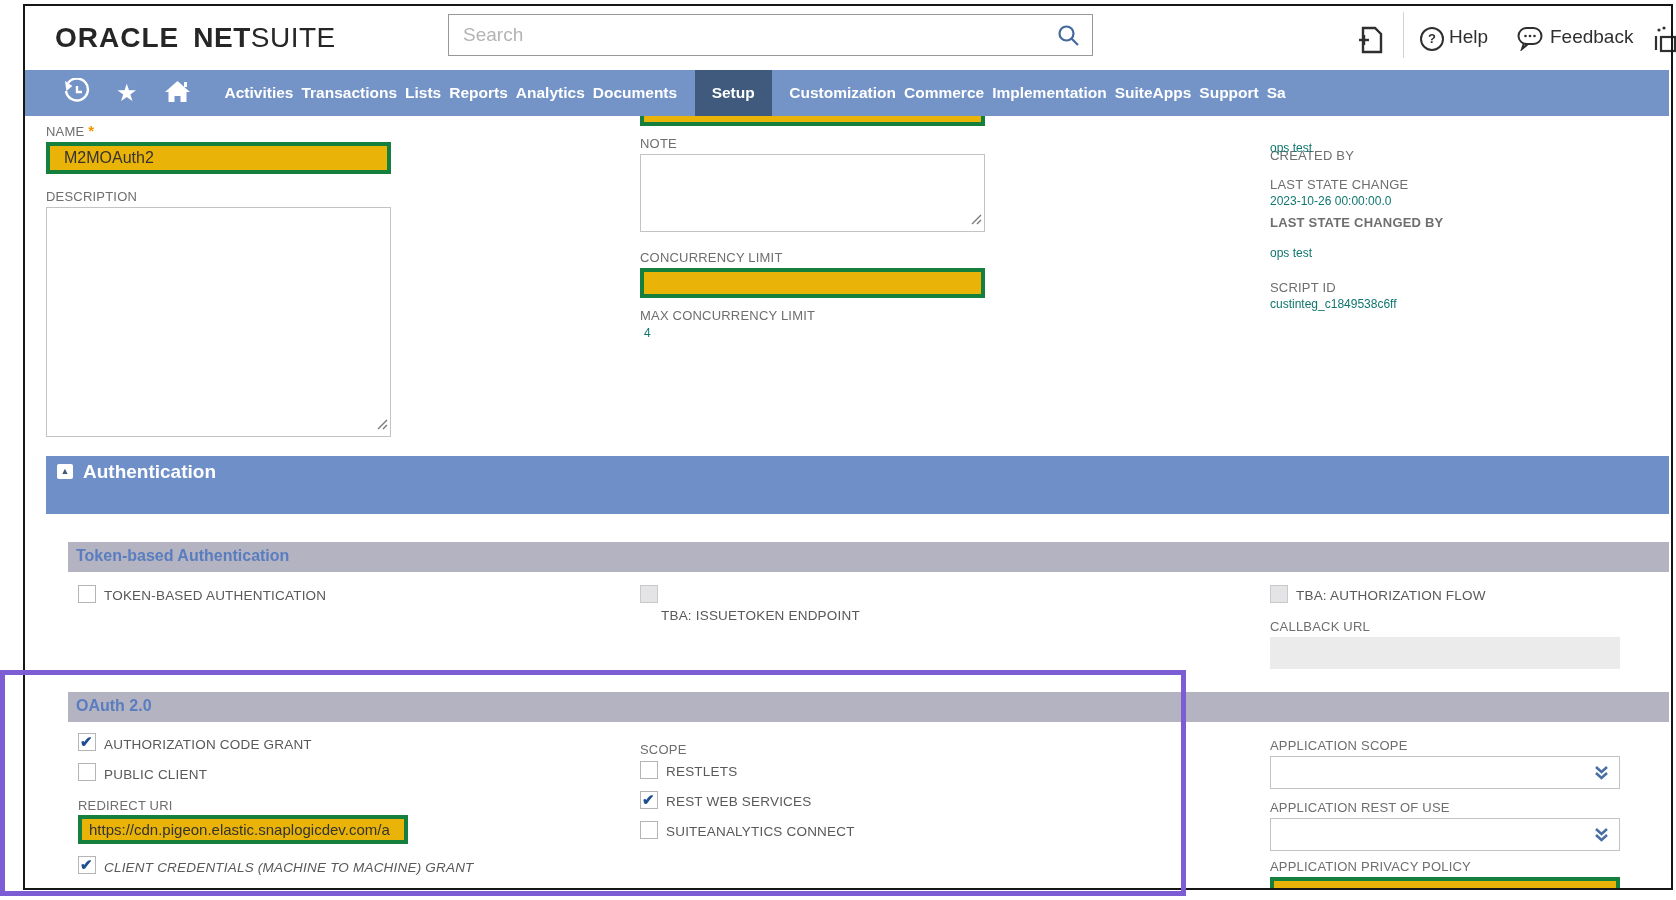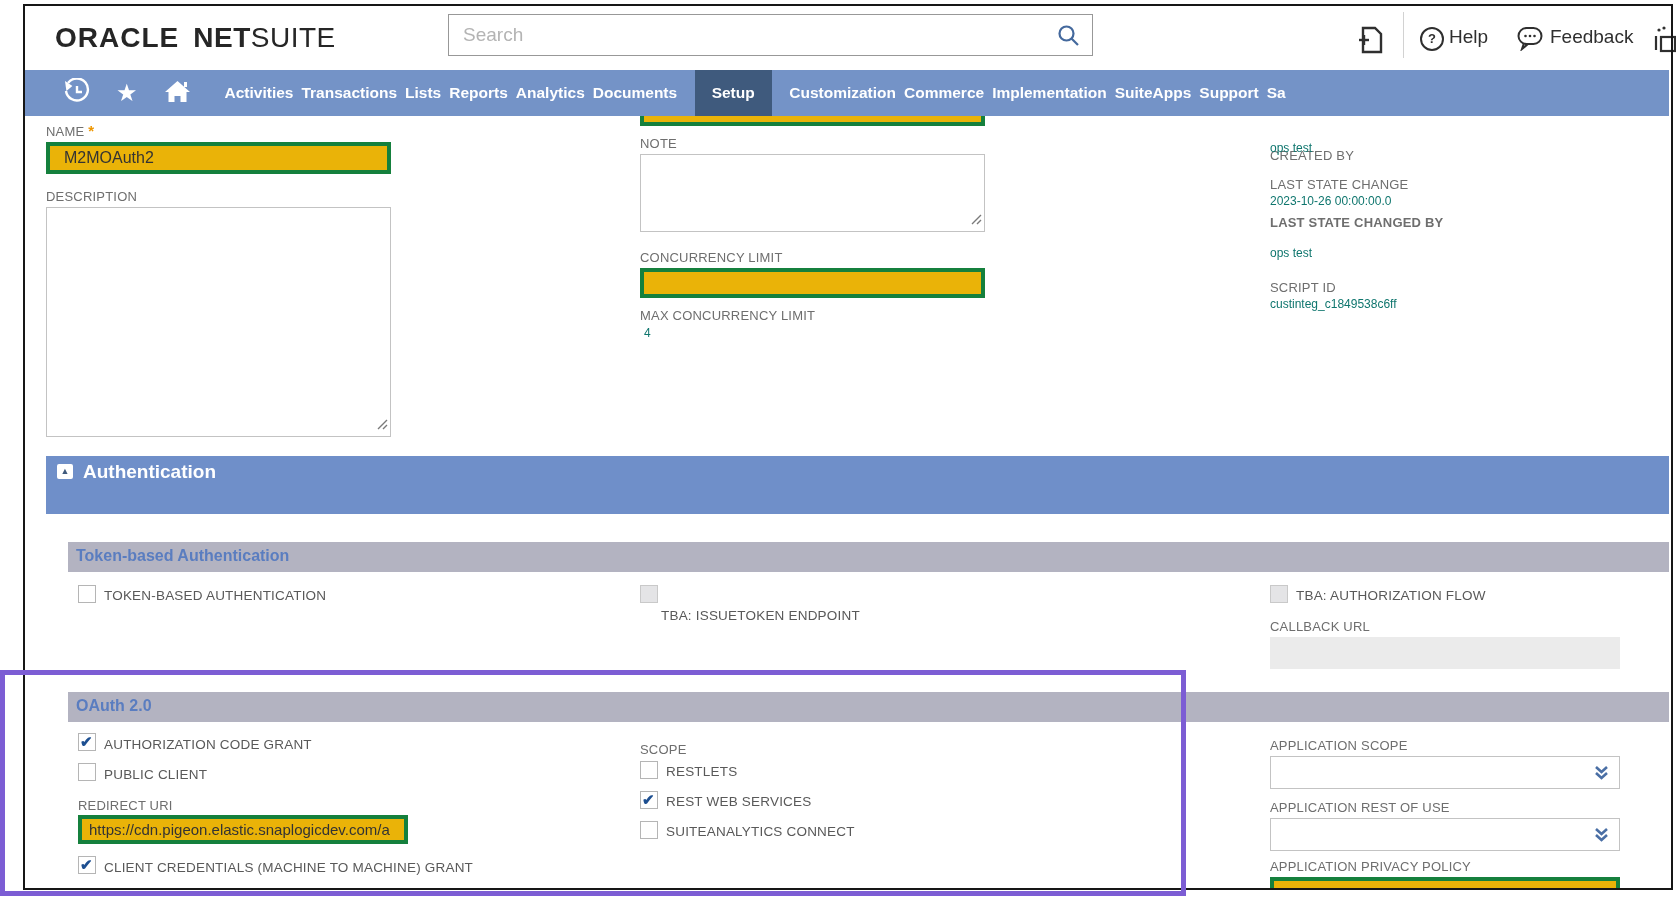--- a/index.html
+++ b/index.html
@@ -217,21 +217,21 @@
   <span class="cb-lbl" style="left:104px;top:767px;">PUBLIC CLIENT</span>
 
   <span class="lbl" style="left:78px;top:798px;">REDIRECT URI</span>
   <div class="field" style="left:78px;top:815px;width:330px;height:29px;">
     <input type="text" style="font-size: 15px; padding: 0px 4px 0px 7px;" value="https://cdn.pigeon.elastic.snaplogicdev.com/a">
   </div>
 
   <div class="cb checked" style="left:78px;top:856px;">
       <span class="mark">✔</span>
     </div>
-  <span class="cb-lbl" style="left:104px;top:860px;">CLIENT CREDENTIALS (MACHINE TO MACHINE) GRANT</span>
+  <span class="cb-lbl" style="left:104px;top:860px;font-style:italic;">CLIENT CREDENTIALS (MACHINE TO MACHINE) GRANT</span>
 
   <span class="lbl" style="left:640px;top:742px;">SCOPE</span>
   <div class="cb" style="left:640px;top:761px;"></div>
   <span class="cb-lbl" style="left:666px;top:764px;">RESTLETS</span>
   <div class="cb checked" style="left:640px;top:791px;">
       <span class="mark">✔</span>
     </div>
   <span class="cb-lbl" style="left:666px;top:794px;">REST WEB SERVICES</span>
   <div class="cb" style="left:640px;top:821px;"></div>
   <span class="cb-lbl" style="left:666px;top:824px;">SUITEANALYTICS CONNECT</span>

